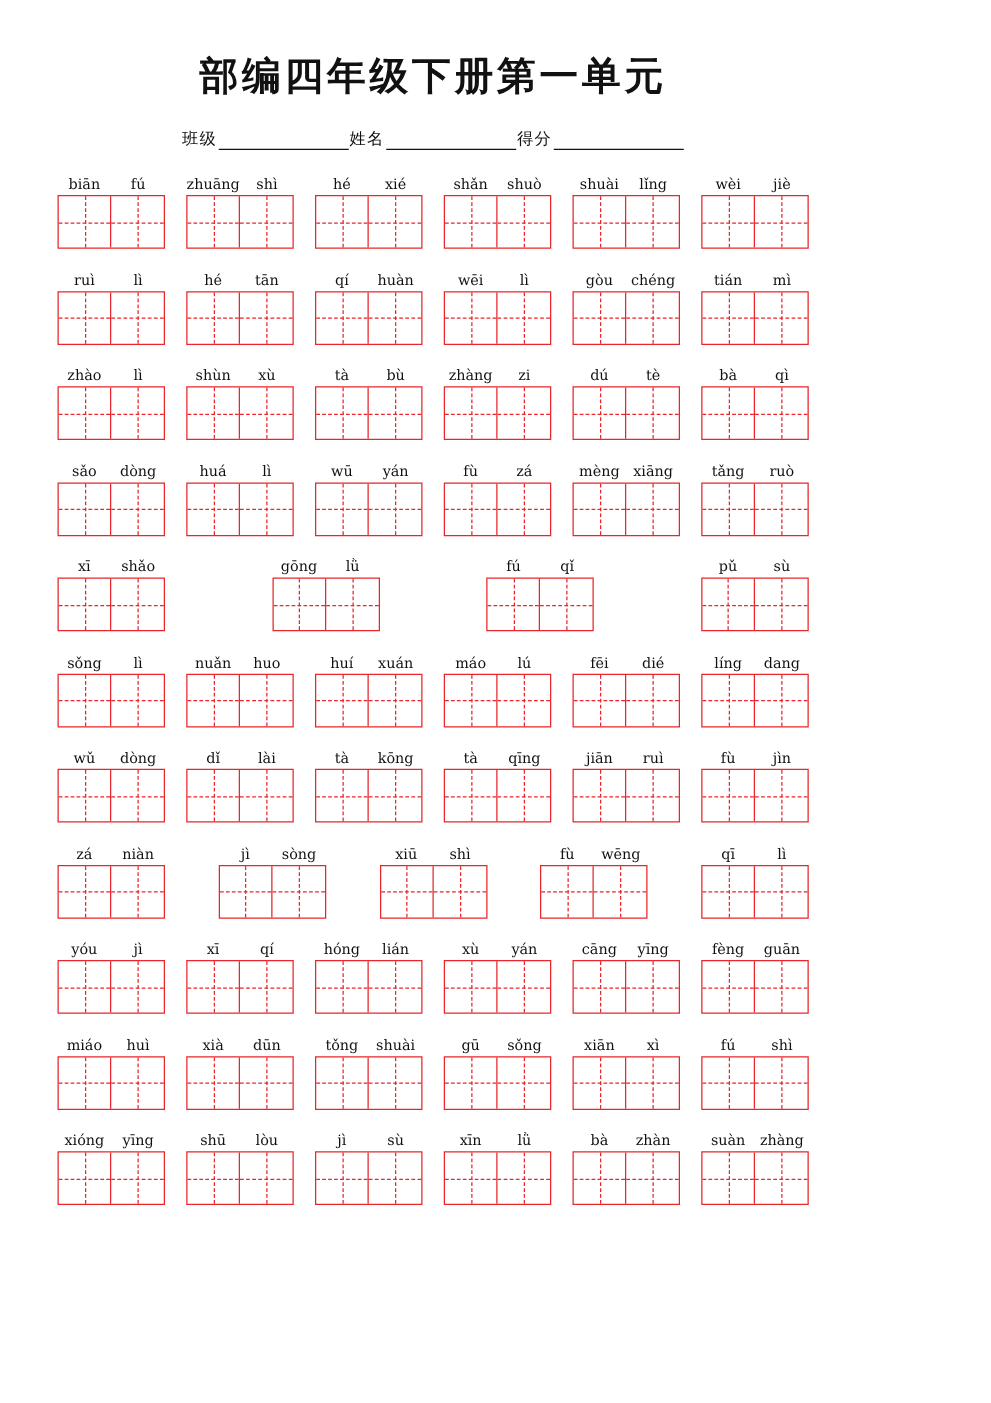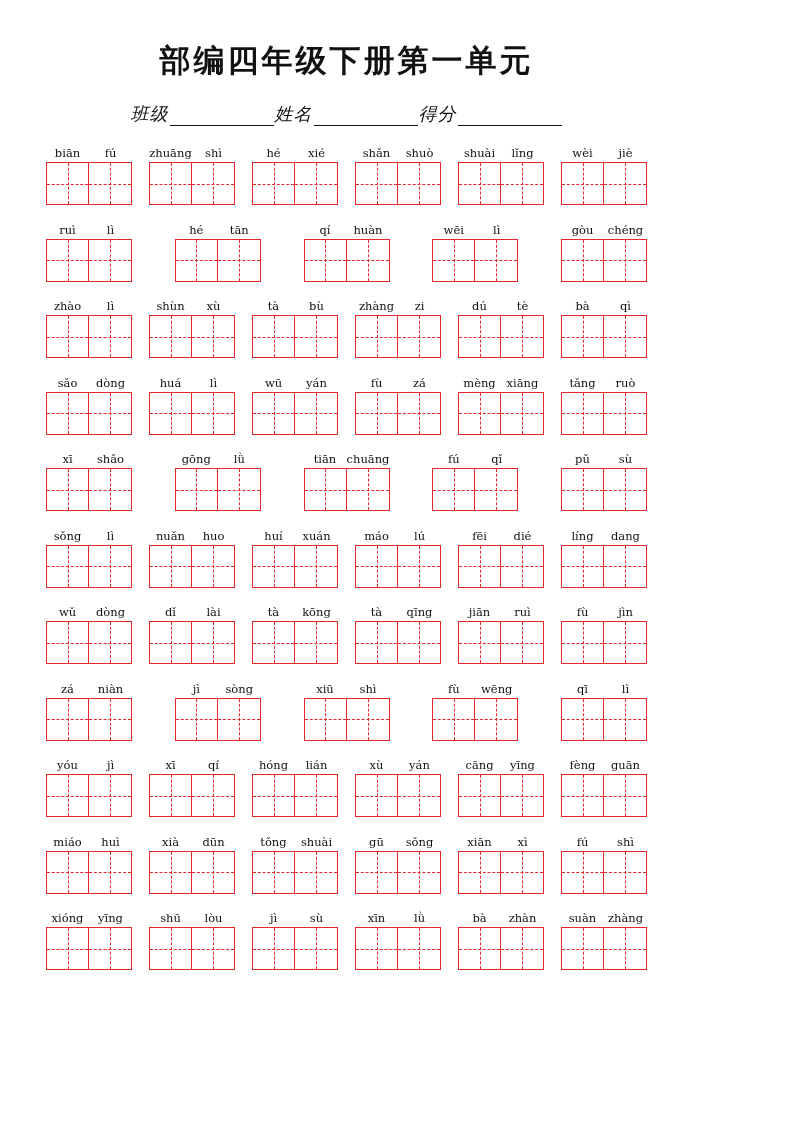--- a/index.html
+++ b/index.html
@@ -29,25 +29,24 @@
     font-weight: 600;
     letter-spacing: 3px;
     margin: 14px 0 0 0;
     color: #111;
   }
   .info-row {
     display: flex;
     justify-content: center;
     align-items: flex-end;
     margin-top: 20px;
-    font-size: 18px;
+    font-size: 13px;
     font-family: "DejaVu Sans", sans-serif;
     color: #111;
     letter-spacing: 1px;
-    font-style: italic;
   }
   .info-item {
     display: flex;
     align-items: flex-end;
   }
   .info-label { white-space: nowrap; }
   .info-blank {
     display: inline-block;
     width: 104px;
     border-bottom: 1.4px solid #111;
@@ -317,20 +316,36 @@
           <div class="box">
               <i class="h"></i>
               <i class="v"></i>
             </div>
           <div class="box">
               <i class="h"></i>
               <i class="v"></i>
             </div>
         </div>
       </div>
+      <div class="cellgroup">
+        <div class="pinyin">
+          <span>tián</span>
+          <span>mì</span>
+        </div>
+        <div class="boxpair">
+          <div class="box">
+              <i class="h"></i>
+              <i class="v"></i>
+            </div>
+          <div class="box">
+              <i class="h"></i>
+              <i class="v"></i>
+            </div>
+        </div>
+      </div>
     </div>
 
     <div class="row">
       <div class="cellgroup">
         <div class="pinyin">
           <span>zhào</span>
           <span>lì</span>
         </div>
         <div class="boxpair">
           <div class="box">
@@ -552,36 +567,20 @@
               <i class="v"></i>
             </div>
           <div class="box">
               <i class="h"></i>
               <i class="v"></i>
             </div>
         </div>
       </div>
       <div class="cellgroup">
         <div class="pinyin">
-          <span>tiān</span>
-          <span>chuāng</span>
-        </div>
-        <div class="boxpair">
-          <div class="box">
-              <i class="h"></i>
-              <i class="v"></i>
-            </div>
-          <div class="box">
-              <i class="h"></i>
-              <i class="v"></i>
-            </div>
-        </div>
-      </div>
-      <div class="cellgroup">
-        <div class="pinyin">
           <span>fú</span>
           <span>qǐ</span>
         </div>
         <div class="boxpair">
           <div class="box">
               <i class="h"></i>
               <i class="v"></i>
             </div>
           <div class="box">
               <i class="h"></i>

